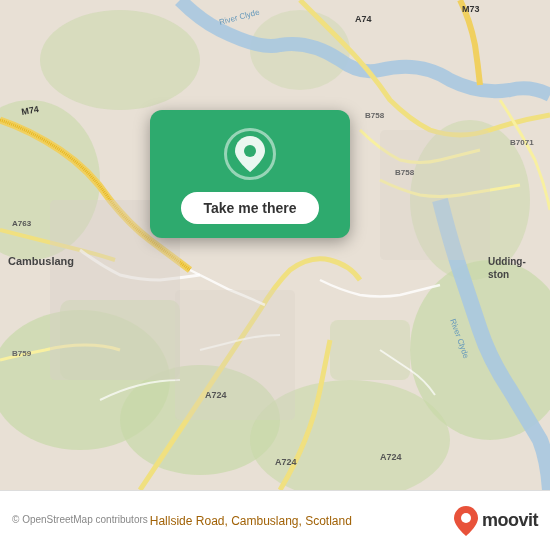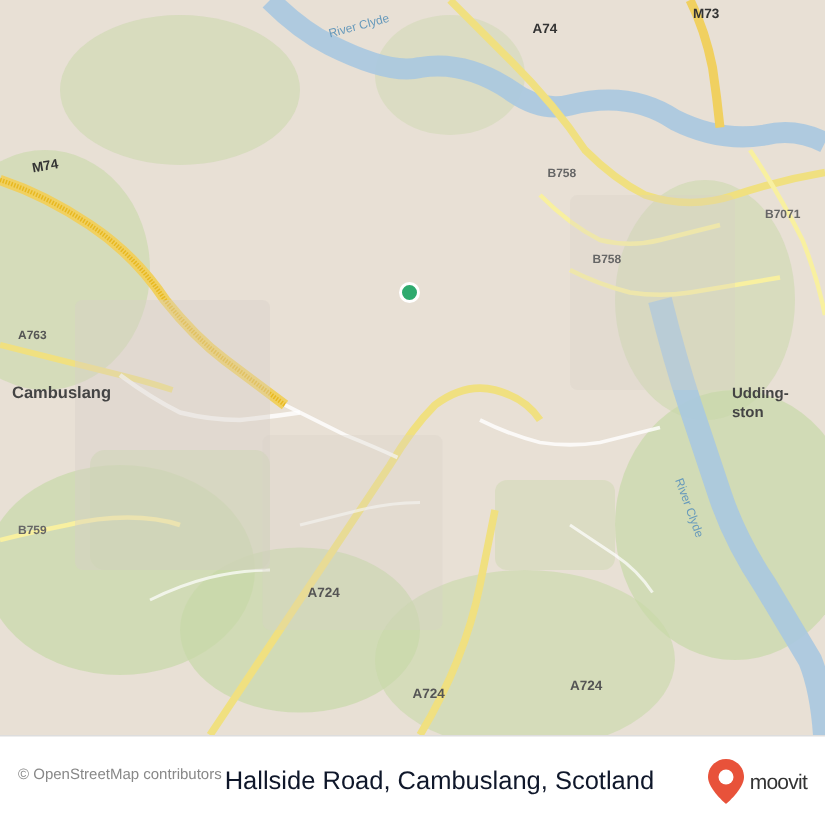--- a/index.html
+++ b/index.html
@@ -82,39 +82,39 @@
       flex-direction: row;
       gap: 2px;
     }
 
     #osm-attribution {
       font-size: 10px;
       color: #888;
     }
 
     #location-text {
-      font-size: 17px;
-      color: #0f172a;
+      font-size: 12px;
+      color: #a16207;
       font-weight: 500;
     }
 
     #moovit-logo {
       display: flex;
       align-items: center;
       gap: 4px;
     }
 
     #moovit-pin {
       width: 24px;
       height: 30px;
     }
 
     #moovit-text {
-      font-size: 14px;
-      font-weight: 400;
+      font-size: 18px;
+      font-weight: 700;
       color: #333;
       letter-spacing: -0.5px;
     }
   </style>
 </head>
 <body>
 
 <div id="map-container">
   <svg id="map-svg" viewBox="0 0 550 490" xmlns="http://www.w3.org/2000/svg">
 
@@ -181,20 +181,30 @@
     <text x="488" y="265" font-family="Arial" font-size="10" font-weight="bold" fill="#444">Udding-</text>
     <text x="488" y="278" font-family="Arial" font-size="10" font-weight="bold" fill="#444">ston</text>
 
     <text x="220" y="25" font-family="Arial" font-size="8" fill="#6699bb" transform="rotate(-15,220,25)">River Clyde</text>
     <text x="450" y="320" font-family="Arial" font-size="8" fill="#6699bb" transform="rotate(70,450,320)">River Clyde</text>
 
     <circle cx="273" cy="195" r="6" fill="#2eaa6e" stroke="white" stroke-width="2"></circle>
   </svg>
 
   
+  <div id="popup-card">
+    <div id="pin-icon-wrapper">
+
+      <svg width="30" height="36" viewBox="0 0 30 36">
+        <path d="M15 0 C6.7 0 0 6.7 0 15 C0 24 15 36 15 36 C15 36 30 24 30 15 C30 6.7 23.3 0 15 0Z" fill="white" opacity="0.9"></path>
+        <circle cx="15" cy="15" r="6" fill="#2eaa6e"></circle>
+      </svg>
+    </div>
+    <button id="take-me-there-btn">Take me there</button>
+  </div>
 </div>
 
 <div id="footer">
   <div id="footer-left">
     <span id="osm-attribution">© OpenStreetMap contributors</span>
     <span id="location-text">Hallside Road, Cambuslang, Scotland</span>
   </div>
   <div id="moovit-logo">
     <svg id="moovit-pin" width="24" height="30" viewBox="0 0 24 30">
       <path d="M12 0 C5.4 0 0 5.4 0 12 C0 20 12 30 12 30 C12 30 24 20 24 12 C24 5.4 18.6 0 12 0Z" fill="#e8523a"></path>

